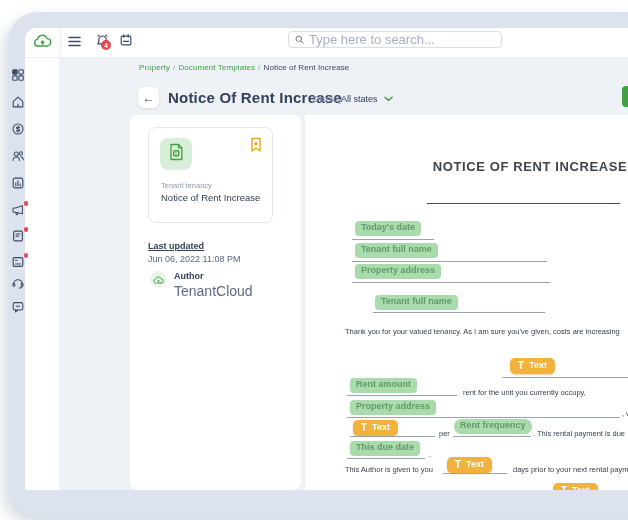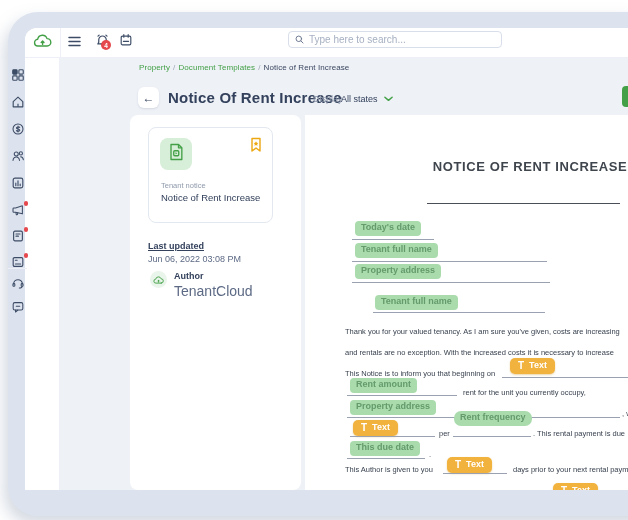--- a/index.html
+++ b/index.html
@@ -27,21 +27,21 @@
     left:101px; top:40px; width:10px; height:10px; border-radius:50%;
     background:#e5484d; color:#fff; font-size:6.5px; font-weight:bold;
     display:flex; align-items:center; justify-content:center;
   }
   .search {
     left:288px; top:31px; width:214px; height:17px;
     border:1px solid #d8deea; border-radius:4px; background:#fff;
     display:flex; align-items:center; padding:0 6px; gap:5px;
   }
   .search input {
-    border:none; outline:none; flex:1; font-size:10px; color:#33415c;
+    border:none; outline:none; flex:1; font-size:13px; color:#33415c;
     font-family:"Liberation Sans", sans-serif; background:transparent;
   }
   .search input::placeholder { color:#a6b0c2; }
 
   
   .sidebar { left:25px; top:58px; width:35px; height:432px; background:#fff; border-right:1px solid #edf0f6; }
   .s-ic { position:absolute; left:11px; width:14px; height:14px; cursor:pointer; }
   .s-ic svg { display:block; }
   .dot { position:absolute; right:-3px; top:-2px; width:4.5px; height:4.5px; border-radius:50%; background:#e5484d; }
   .s-div { position:absolute; left:8px; width:19px; border-top:1px solid #edf0f6; }
@@ -242,24 +242,24 @@
       <path d="M11.4 12.2v2.6l2.2-1.3z" fill="#43a047" stroke="none"></path>
     </svg>
   </span>
 </div>
 <div class="abs bookmark">
   <svg width="12" height="16" viewBox="0 0 12 16" fill="none" stroke="#eca711" stroke-width="1.4" stroke-linejoin="round">
     <path d="M2 1.5h8v12.5l-4-3-4 3z"></path>
     <path d="M6 4.2l.8 1.6 1.6.2-1.2 1.1.3 1.6L6 7.9l-1.5.8.3-1.6-1.2-1.1 1.6-.2z" fill="#eca711" stroke="none"></path>
   </svg>
 </div>
-<div class="abs t-cat">Tenant notice</div>
+<div class="abs t-cat">Tenant tenancy</div>
 <div class="abs t-name">Notice of Rent Increase</div>
 <div class="abs lu-label">Last updated</div>
-<div class="abs lu-value">Jun 06, 2022 03:08 PM</div>
+<div class="abs lu-value">Jun 06, 2022 11:08 PM</div>
 <div class="abs avatar">
   <span>
     <svg width="11" height="9" viewBox="0 0 19 15" fill="none" stroke="#43a047" stroke-width="1.6" stroke-linecap="round" stroke-linejoin="round">
       <path d="M14.2 12H5.2a3.4 3.4 0 0 1-.5-6.8A4.8 4.8 0 0 1 14 4.6a3 3 0 0 1 .2 7.4z"></path>
       <path d="M9.6 10.4V7.2 M8.2 8.4l1.4-1.4 1.4 1.4"></path>
     </svg>
   </span>
 </div>
 <div class="abs au-label">Author</div>
 <div class="abs au-value">TenantCloud</div>
@@ -275,44 +275,42 @@
   <div class="abs ul" style="left:47px; top:146px; width:195px;"></div>
 
   <span class="abs tg" style="left:50px; top:149px;">Property address</span>
   <div class="abs ul" style="left:47px; top:167px; width:198px;"></div>
 
   <span class="abs dt" style="left:42px; top:188px;margin-left:44px;">Dear</span>
   <span class="abs tg" style="left:70px; top:180px;">Tenant full name</span>
   <div class="abs ul" style="left:68px; top:197px; width:172px;"></div>
 
   <span class="abs dt" style="left:40px; top:212px;">Thank you for your valued tenancy. As I am sure you've given, costs are increasing</span>
-  <span class="abs dt" style="left:40px; top:233px;">and rentals are no exception. With the increased costs it is necessary to increase</span>
-
-  <span class="abs dt" style="left:40px; top:254px;">This Notice is to inform you that beginning on</span>
+
   <div class="abs ul" style="left:197px; top:262px; width:460px;"></div>
   <span class="abs to" style="left:205px; top:243px;">
       <span class="to-t">T</span>
       <span>Text</span>
     </span>
 
   <span class="abs tg" style="left:45px; top:263px;">Rent amount</span>
   <div class="abs ul" style="left:42px; top:280px; width:110px;"></div>
   <span class="abs dt" style="left:158px; top:273px;">rent for the unit you currently occupy,</span>
 
   <span class="abs tg" style="left:45px; top:285px;">Property address</span>
   <div class="abs ul" style="left:42px; top:302px; width:273px;"></div>
   <span class="abs dt" style="left:317px; top:294px;">, will</span>
 
   <span class="abs to" style="left:48px; top:305px;">
       <span class="to-t">T</span>
       <span>Text</span>
     </span>
   <div class="abs ul" style="left:45px; top:321px; width:85px;"></div>
   <span class="abs dt" style="left:134px; top:314px;">per</span>
-  <span class="abs tg" style="left:149px; top:296px;border-radius:7px;">Rent frequency</span>
+  <span class="abs tg" style="left:149px; top:304px;border-radius:7px;">Rent frequency</span>
   <div class="abs ul" style="left:148px; top:321px; width:78px;"></div>
   <span class="abs dt" style="left:228px; top:314px;">. This rental payment is due</span>
 
   <span class="abs tg" style="left:45px; top:326px;">This due date</span>
   <div class="abs ul" style="left:42px; top:343px; width:78px;"></div>
   <span class="abs dt" style="left:124px; top:335px;">.</span>
 
   <span class="abs dt" style="left:40px; top:350px;">This Author is given to you</span>
   <span class="abs to" style="left:142px; top:342px;">
       <span class="to-t">T</span>

